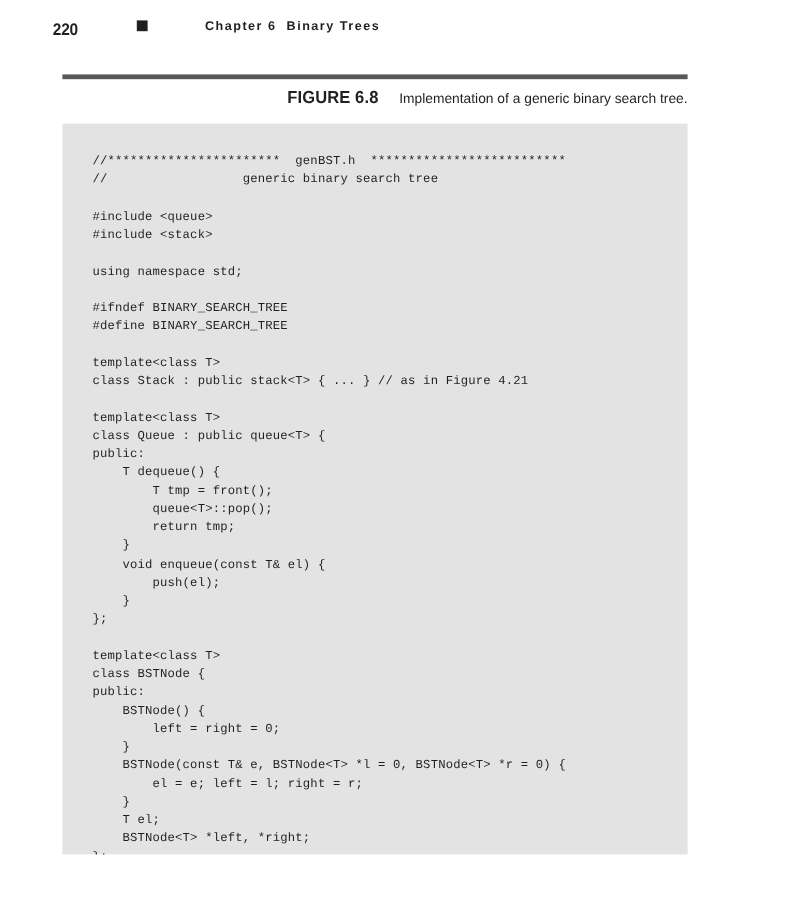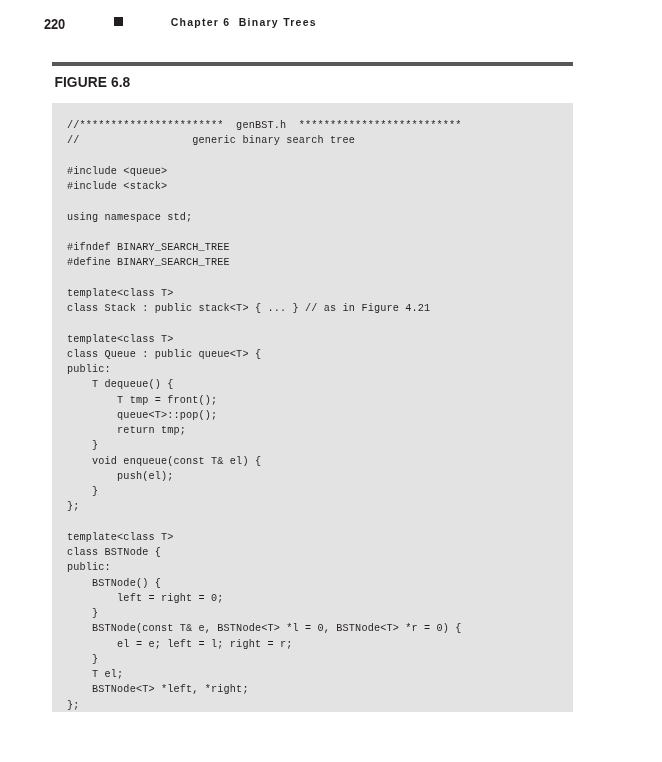--- a/index.html
+++ b/index.html
@@ -66,20 +66,21 @@
   }
 
   
   .fig-caption-row {
     position: absolute;
     left: 52px;
     top: 74px;
     width: 521px;
     display: flex;
     align-items: baseline;
+    justify-content: flex-end;
   }
   .fig-label {
     font-family: "Liberation Sans", sans-serif;
     font-weight: bold;
     font-size: 14.5px;
     letter-spacing: 0.1px;
     color: #231f20;
     white-space: pre;
     transform: scaleX(0.95);
     transform-origin: left baseline;
@@ -106,21 +107,21 @@
     padding: 13px 0 0 13px;
     overflow: hidden;
   }
   .code-listing {
     font-family: "Liberation Mono", "DejaVu Sans Mono", monospace;
     font-size: 10.2px;
     line-height: 15.25px;
     color: #231f20;
     white-space: pre;
     letter-spacing: 0.15px;
-    margin: 2px;
+    margin: 12px;
     padding: 0;
   }
   .code-line {
     white-space: pre;
     min-height: 15.25px;
   }
   .code-line.blank {
     height: 15.25px;
   }
 </style>
@@ -130,17 +131,18 @@
 <div class="running-head">
   <span class="folio">220</span>
   <span class="head-bullet"></span>
   <span class="head-title">Chapter 6  Binary Trees</span>
 </div>
 
 <div class="fig-rule"></div>
 
 <div class="fig-caption-row">
   <span class="fig-label">FIGURE 6.8</span>
+  <span class="fig-caption">Implementation of a generic binary search tree.</span>
 </div>
 
 <div class="code-box">
   <div class="code-listing" id="code-listing"><div class="code-line">//***********************  genBST.h  **************************</div><div class="code-line">//                  generic binary search tree</div><div class="code-line blank">&nbsp;</div><div class="code-line">#include &lt;queue&gt;</div><div class="code-line">#include &lt;stack&gt;</div><div class="code-line blank">&nbsp;</div><div class="code-line">using namespace std;</div><div class="code-line blank">&nbsp;</div><div class="code-line">#ifndef BINARY_SEARCH_TREE</div><div class="code-line">#define BINARY_SEARCH_TREE</div><div class="code-line blank">&nbsp;</div><div class="code-line">template&lt;class T&gt;</div><div class="code-line">class Stack : public stack&lt;T&gt; { ... } // as in Figure 4.21</div><div class="code-line blank">&nbsp;</div><div class="code-line">template&lt;class T&gt;</div><div class="code-line">class Queue : public queue&lt;T&gt; {</div><div class="code-line">public:</div><div class="code-line">    T dequeue() {</div><div class="code-line">        T tmp = front();</div><div class="code-line">        queue&lt;T&gt;::pop();</div><div class="code-line">        return tmp;</div><div class="code-line">    }</div><div class="code-line">    void enqueue(const T&amp; el) {</div><div class="code-line">        push(el);</div><div class="code-line">    }</div><div class="code-line">};</div><div class="code-line blank">&nbsp;</div><div class="code-line">template&lt;class T&gt;</div><div class="code-line">class BSTNode {</div><div class="code-line">public:</div><div class="code-line">    BSTNode() {</div><div class="code-line">        left = right = 0;</div><div class="code-line">    }</div><div class="code-line">    BSTNode(const T&amp; e, BSTNode&lt;T&gt; *l = 0, BSTNode&lt;T&gt; *r = 0) {</div><div class="code-line">        el = e; left = l; right = r;</div><div class="code-line">    }</div><div class="code-line">    T el;</div><div class="code-line">    BSTNode&lt;T&gt; *left, *right;</div><div class="code-line">};</div></div>
 </div>
 
 </body></html>

